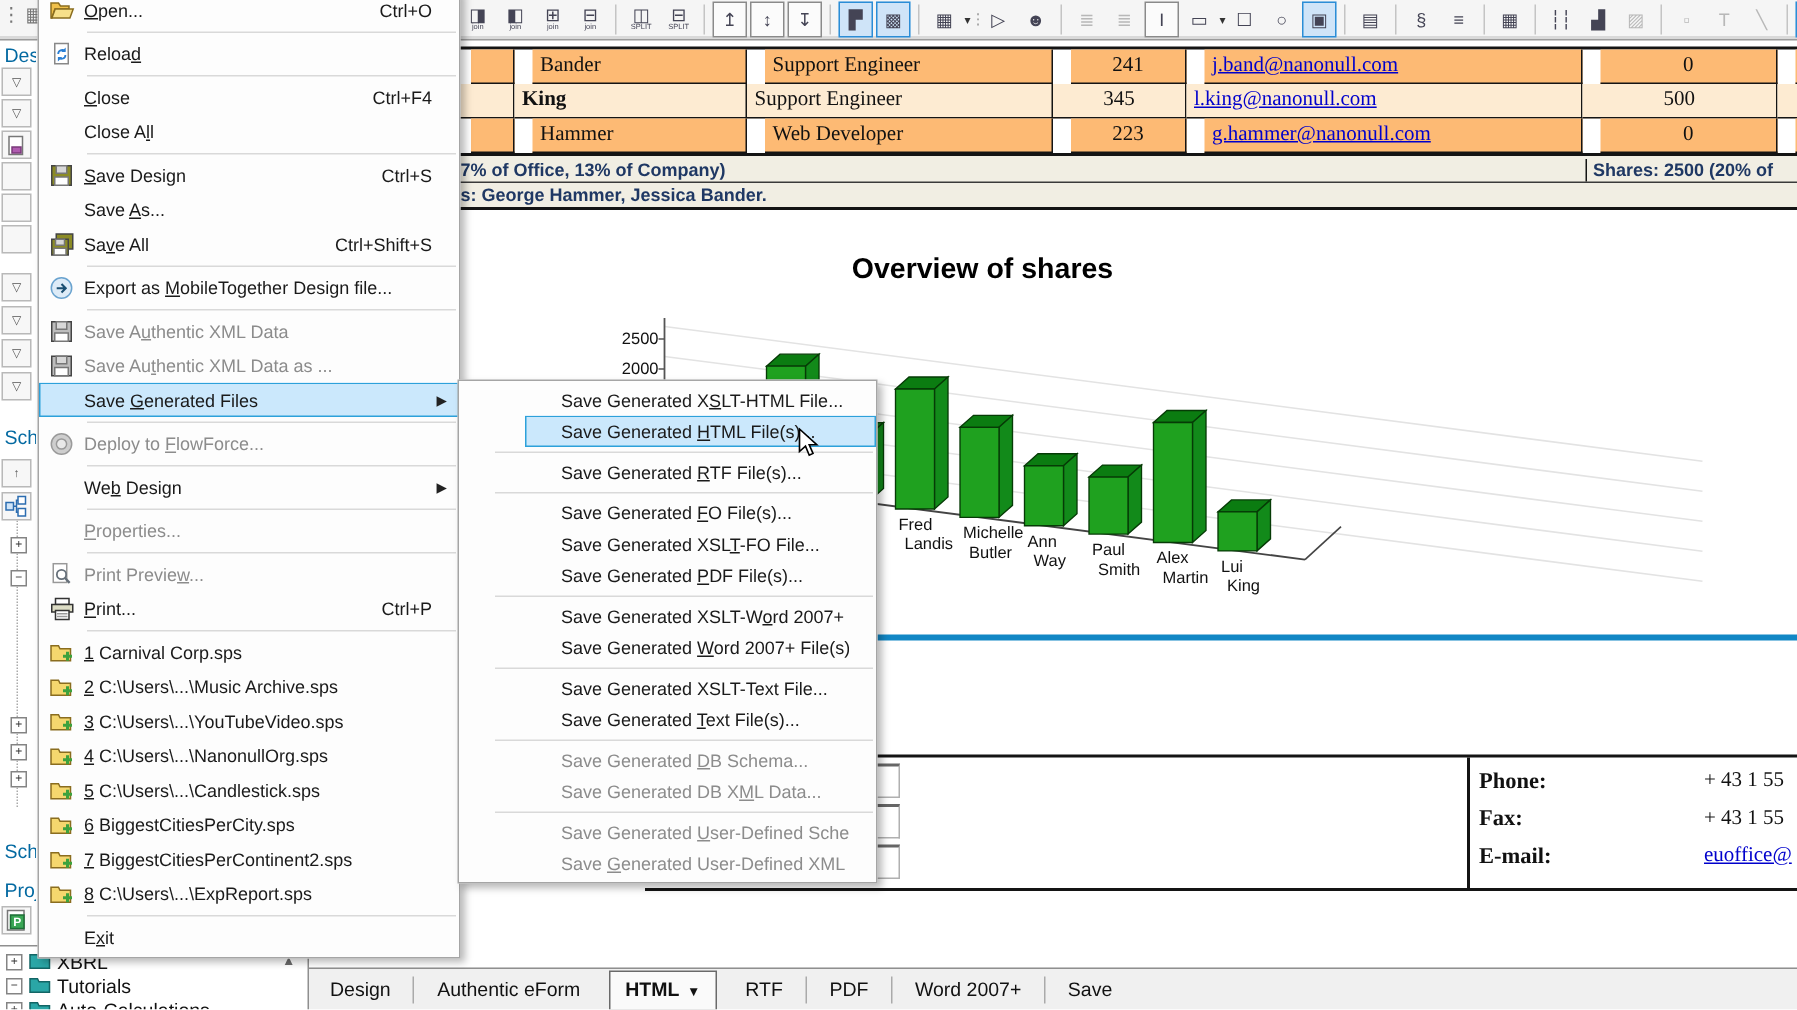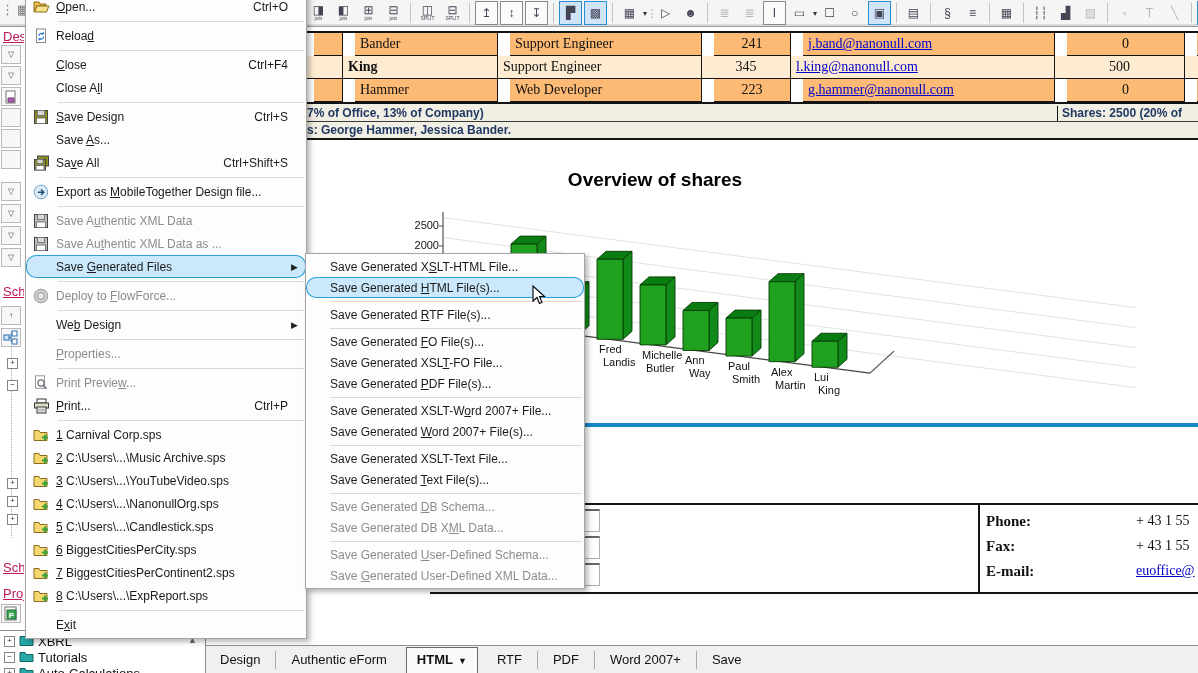--- a/index.html
+++ b/index.html
@@ -61,40 +61,40 @@
   .tabsep{width:1px;height:18px;background:#aaa;}
   
   #tree-panel{position:absolute;left:0;top:630px;width:205px;height:43px;background:#fff;
               border-top:1px solid #8f8f8f;border-right:1px solid #8f8f8f;overflow:hidden;font-size:13px;color:#111;}
   .tree-row{position:absolute;left:4px;display:flex;align-items:center;gap:4px;white-space:nowrap;}
   .expander{width:9px;height:9px;border:1px solid #848484;background:#fff;font-size:8px;line-height:8px;
             text-align:center;color:#333;flex:0 0 auto;}
   #tree-scroll{position:absolute;right:8px;top:4px;color:#6a6a6a;font-size:9px;}
   
   #side-strip{position:absolute;left:0;top:28px;width:24px;height:602px;background:#fff;overflow:hidden;}
-  .ss-label{position:absolute;left:3px;font-size:13px;color:#be185d;text-decoration:underline;}
+  .ss-label{position:absolute;left:3px;font-size:13px;color:#0369a1;}
   .ss-btn{position:absolute;left:1px;width:20px;height:19px;border:1px solid #b9b9b9;background:#f7f7f7;
           display:flex;align-items:center;justify-content:center;font-size:8px;color:#555;box-sizing:border-box;}
   .ss-plain{position:absolute;left:7px;width:9px;height:9px;border:1px solid #848484;background:#fff;
             font-size:8px;line-height:7px;text-align:center;color:#333;}
   #ss-dotline{position:absolute;left:11px;top:300px;height:210px;border-left:1px dotted #aaa;}
   
   .menu{position:absolute;background:#fdfdfd;border:1px solid #a5a5a5;box-shadow:3px 3px 5px rgba(0,0,0,.28);
         padding:2px 0;z-index:10;font-size:12px;color:#1a1a1a;}
   #file-menu{left:25px;top:-8px;width:280px;}
   #file-submenu{left:305px;top:253px;width:278px;}
   .mi{display:flex;align-items:center;height:23px;padding-right:8px;box-sizing:border-box;}
-  #file-submenu .mi{height:21px;}
+  #file-submenu .mi{height:21px;margin-left:44px;}
   .mi .ic{width:30px;display:flex;justify-content:center;align-items:center;flex:0 0 auto;}
   #file-submenu .mi .ic{width:24px;}
   .mi .lb{flex:1;white-space:nowrap;overflow:hidden;}
   .mi .sc{margin-left:20px;white-space:nowrap;}
   .mi .ar{width:10px;font-size:9px;color:#222;text-align:right;}
   .mi.dis{color:#8c8c8c;}
-  .mi.hl{background:#cbe8fc;box-shadow:inset 0 0 0 1px #2da1da;border-radius:10px;}
+  .mi.hl{background:#cbe8fc;box-shadow:inset 0 0 0 1px #2da1da;}
   .msep{height:1px;background:#d9d9d9;margin:3px 2px 2px 32px;}
   #file-submenu .msep{margin-left:24px;}
   #cursor{position:absolute;left:532px;top:285px;z-index:30;}
 </style>
 </head>
 <body>
 
 <div id="root">
 
   <div id="toolbar">

